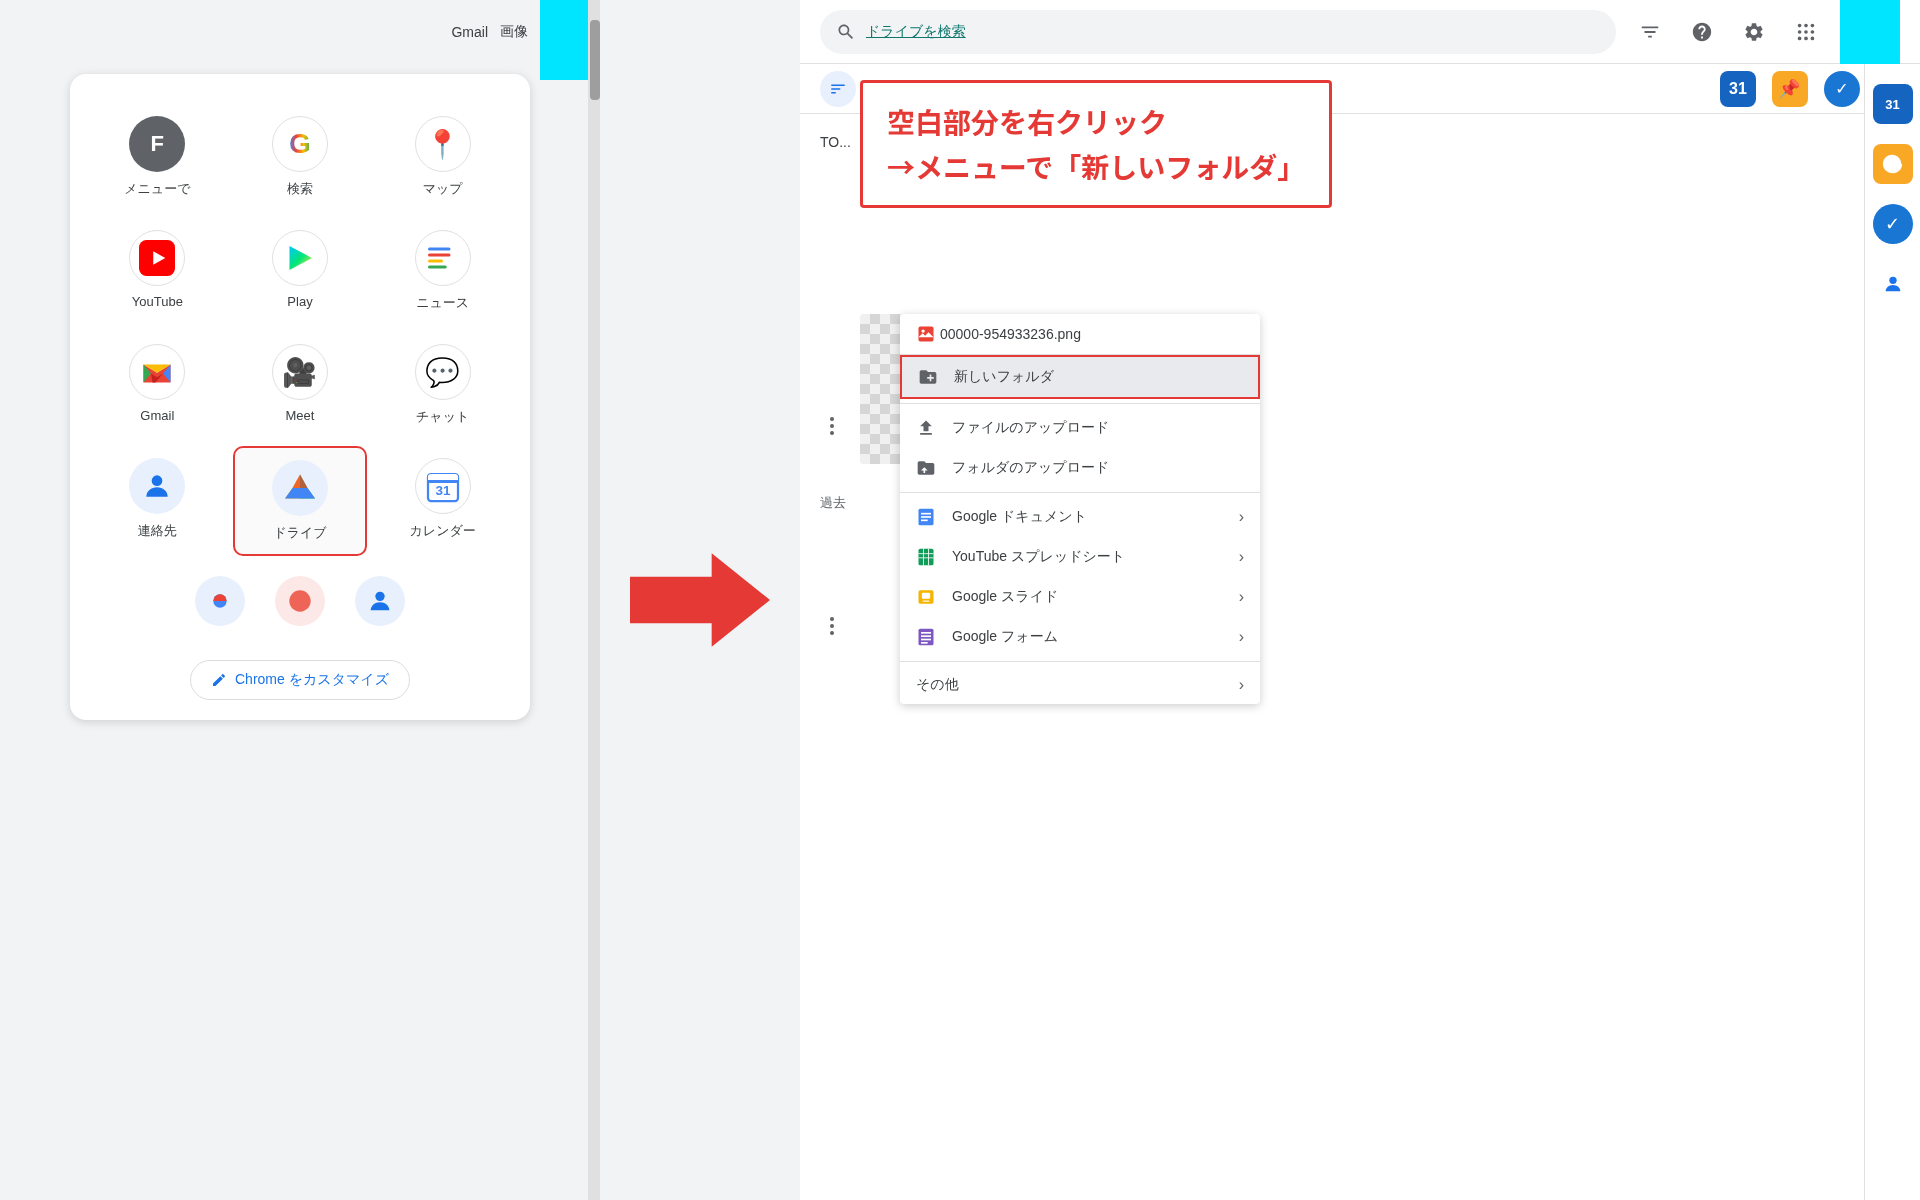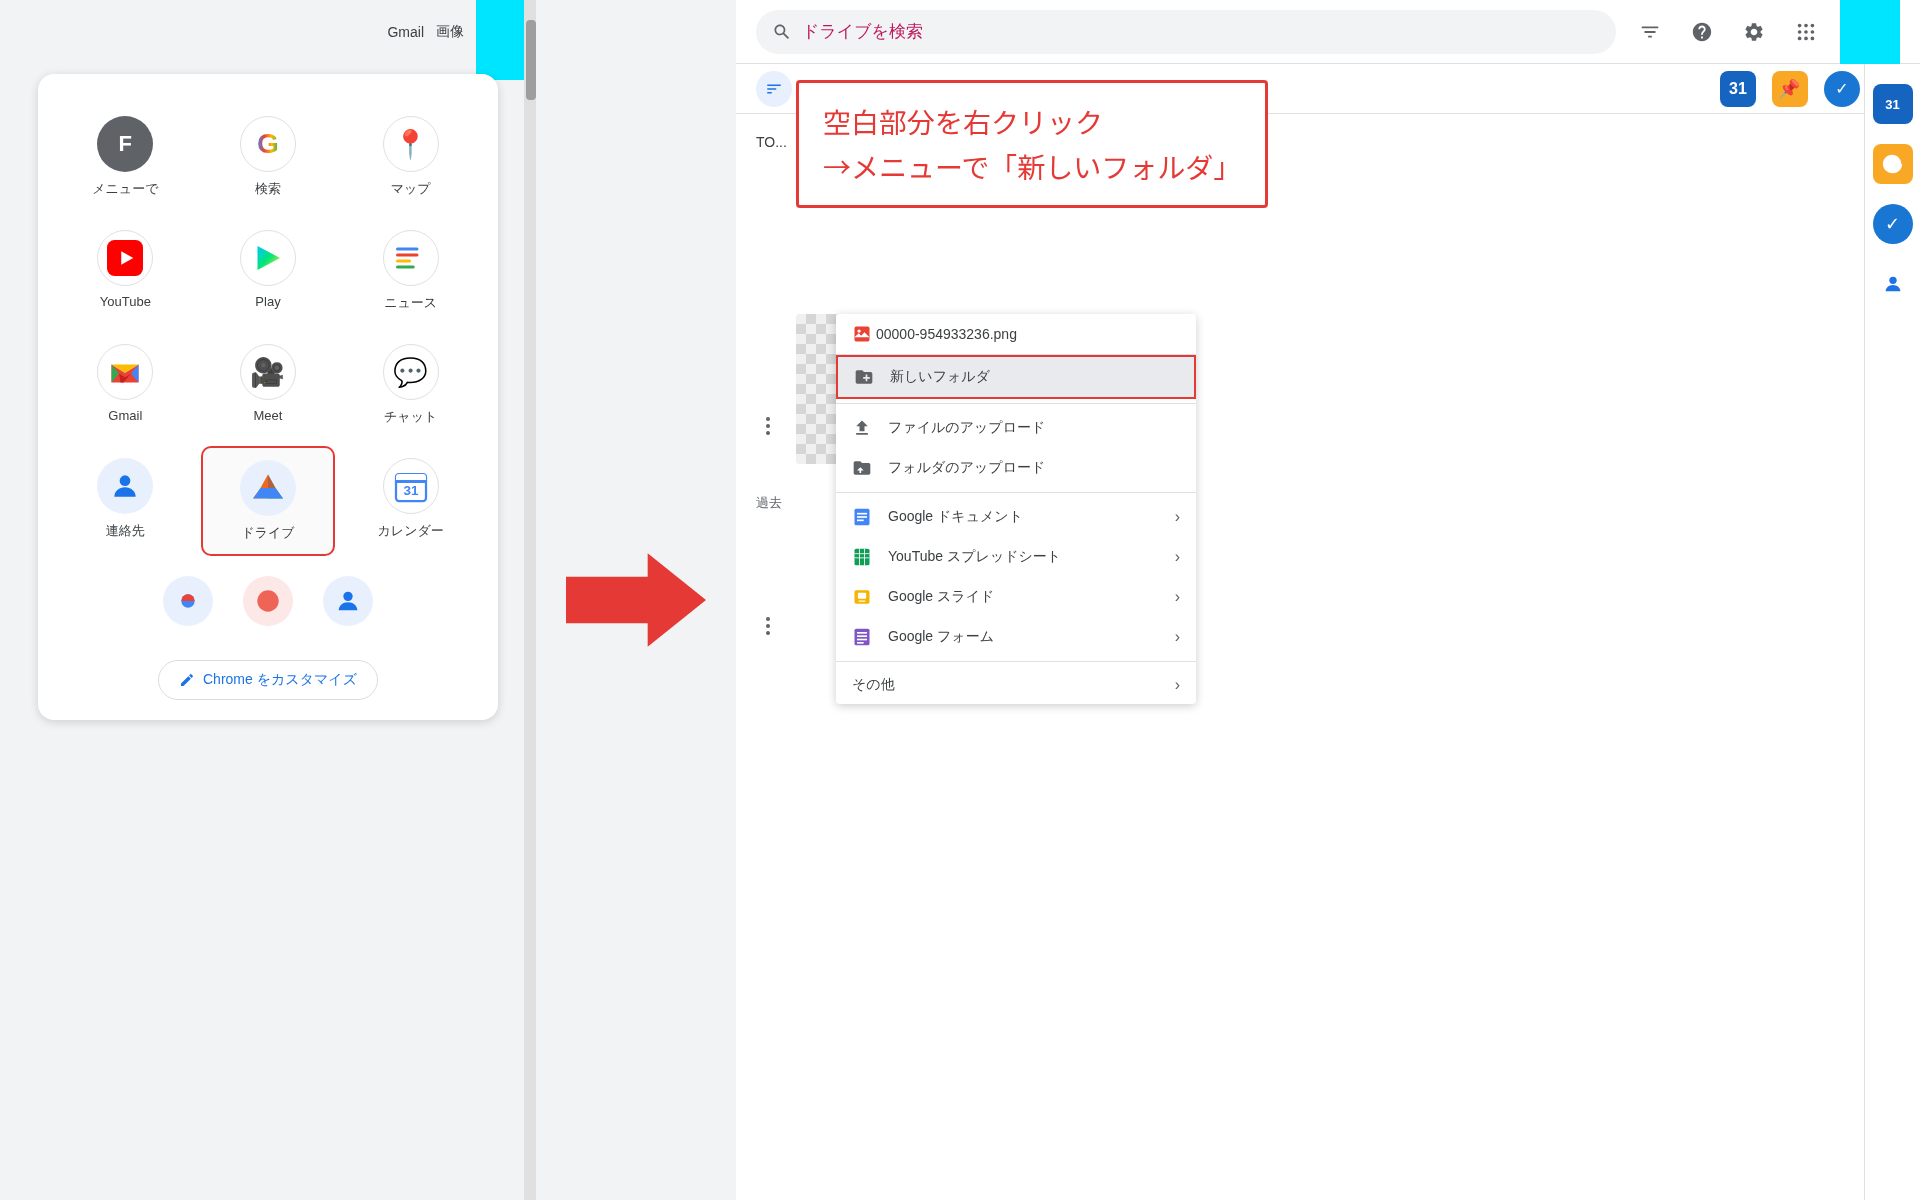--- a/index.html
+++ b/index.html
@@ -8,21 +8,21 @@
       height: 1200px;
       background: #f1f3f4;
       font-family: 'Segoe UI', Arial, sans-serif;
       overflow: hidden;
       display: flex;
       flex-direction: row;
     }
 
     
     .left-panel {
-      width: 536px;
+      width: 600px;
       height: 1200px;
       background: #f1f3f4;
       position: relative;
       display: flex;
       flex-direction: column;
       align-items: center;
     }
 
     .top-bar {
       width: 100%;
@@ -247,21 +247,21 @@
       background: white;
       border: 3px solid #e53935;
       border-radius: 4px;
       padding: 16px 24px;
       z-index: 100;
     }
 
     .annotation-text {
       font-size: 28px;
       color: #e53935;
-      font-weight: normal;
+      font-weight: bold;
       line-height: 1.6;
       font-family: 'Noto Sans JP', Arial, sans-serif;
     }
 
     
     .drive-content {
       flex: 1;
       position: relative;
       padding: 16px;
       overflow: hidden;
@@ -549,21 +549,21 @@
   </svg>
 </div>
 
 <div class="right-panel">
 
   <div class="drive-header">
     <div class="search-bar">
       <svg viewBox="0 0 24 24" width="20" height="20" fill="#5f6368">
         <path d="M20.49 19l-5.73-5.73C15.53 12.2 16 10.91 16 9.5 16 5.91 13.09 3 9.5 3S3 5.91 3 9.5 5.91 16 9.5 16c1.41 0 2.7-.47 3.77-1.24L19 20.49 20.49 19zM5 9.5C5 7.01 7.01 5 9.5 5S14 7.01 14 9.5 11.99 14 9.5 14 5 11.99 5 9.5z"></path>
       </svg>
-      <span style="color:#be185d;font-size:17px;">ドライブを検索</span>
+      <span style="color:#0f766e;font-size:14px;text-decoration:underline;">ドライブを検索</span>
     </div>
     <div class="drive-toolbar-icons">
 
       <div class="toolbar-icon">
         <svg viewBox="0 0 24 24" width="22" height="22" fill="#5f6368">
           <path d="M10 18h4v-2h-4v2zM3 6v2h18V6H3zm3 7h12v-2H6v2z"></path>
         </svg>
       </div>
 
       <div class="toolbar-icon">

